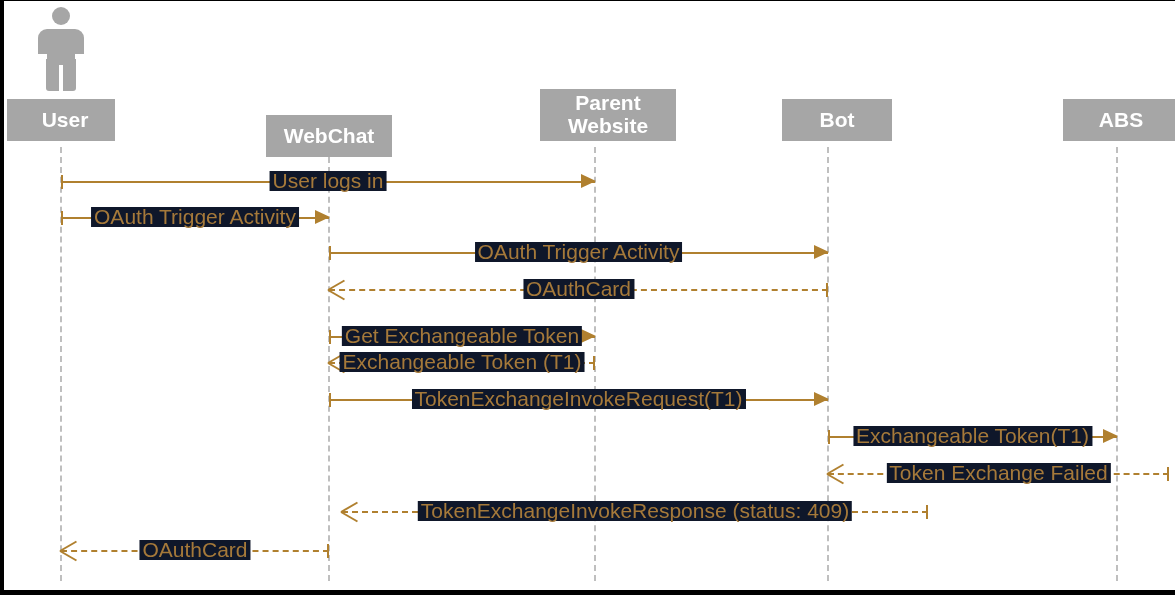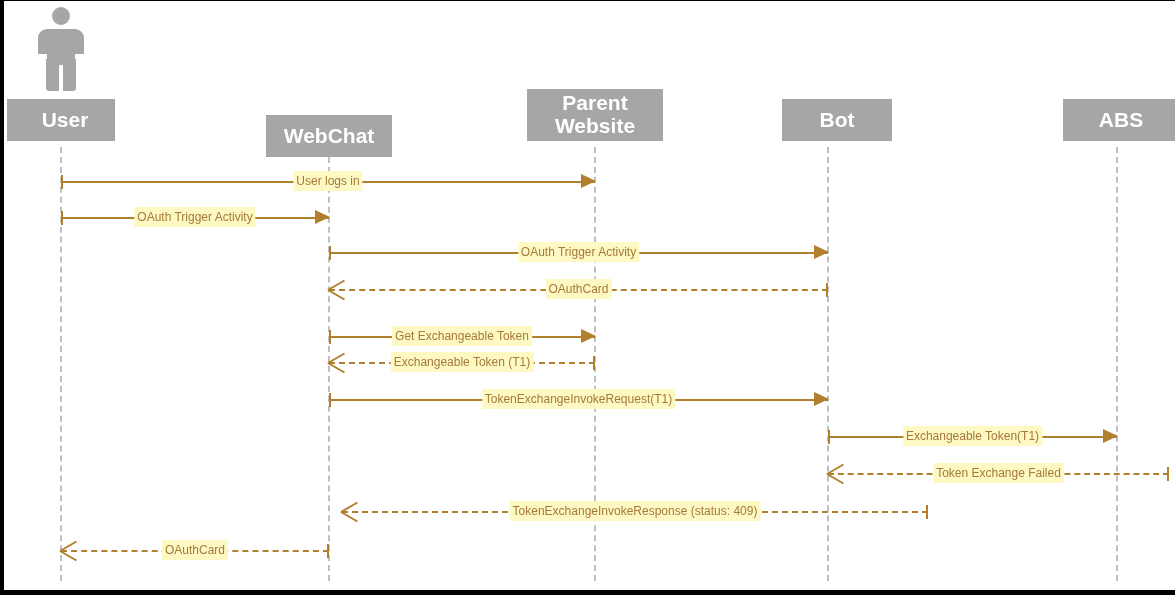--- a/index.html
+++ b/index.html
@@ -113,24 +113,24 @@
     border-top: 2px solid #b0802f;
   }
   .msg.dashed .line {
     border-top: 2px dashed #b0802f;
   }
   .msg .label {
     position: absolute;
     top: 0px;
     left: 50%;
     transform: translateX(-50%);
-    background: #fef9c3;
+    background: #0f172a;
     padding: 0 3px;
     color: #a5793a;
-    font-size: 12px;
+    font-size: 21px;
     white-space: nowrap;
     line-height: 20px;
   }
   
   .head-solid-r {
     position: absolute;
     right: -1px;
     top: 3px;
     width: 0;
     height: 0;
@@ -190,21 +190,21 @@
       <div class="lifeline" style="left: 1112px; top: 146px; height: 434px;"></div>
     </div>
 
   <div id="participants">
       <div class="plabel" style="left: 3px; top: 98px; width: 108px; height: 42px; padding-left: 8px;">
         <span>User</span>
       </div>
       <div class="plabel" style="left: 262px; top: 114px; width: 126px; height: 42px;">
         <span>WebChat</span>
       </div>
-      <div class="plabel" style="left: 523px; top: 88px; width: 136px; height: 52px;">
+      <div class="plabel" style="left: 536px; top: 88px; width: 136px; height: 52px;">
         <span>Parent Website</span>
       </div>
       <div class="plabel" style="left: 770px; top: 98px; width: 110px; height: 42px; margin-left: 8px;">
         <span>Bot</span>
       </div>
       <div class="plabel" style="left: 1059px; top: 98px; width: 116px; height: 42px;">
         <span>ABS</span>
       </div>
     </div>
 

